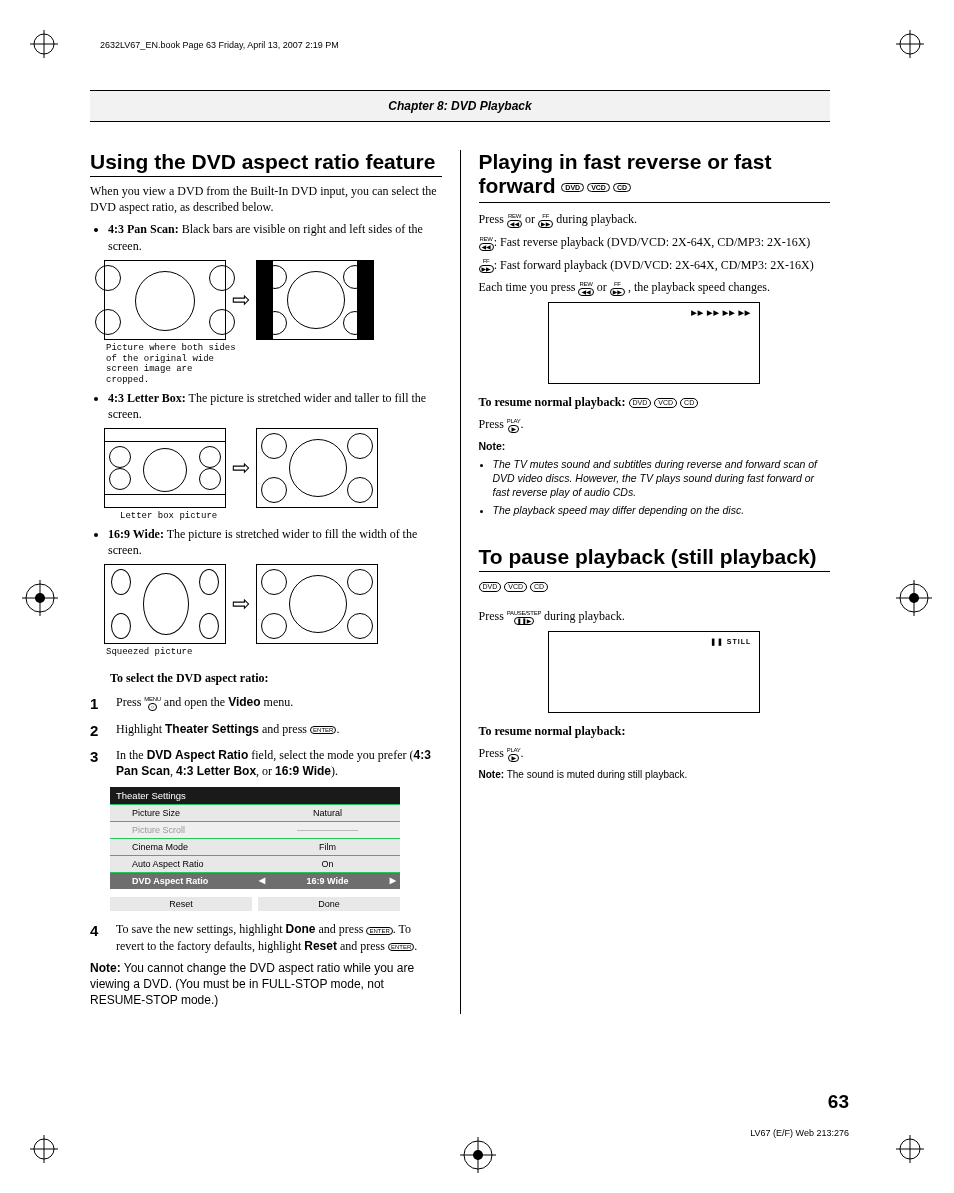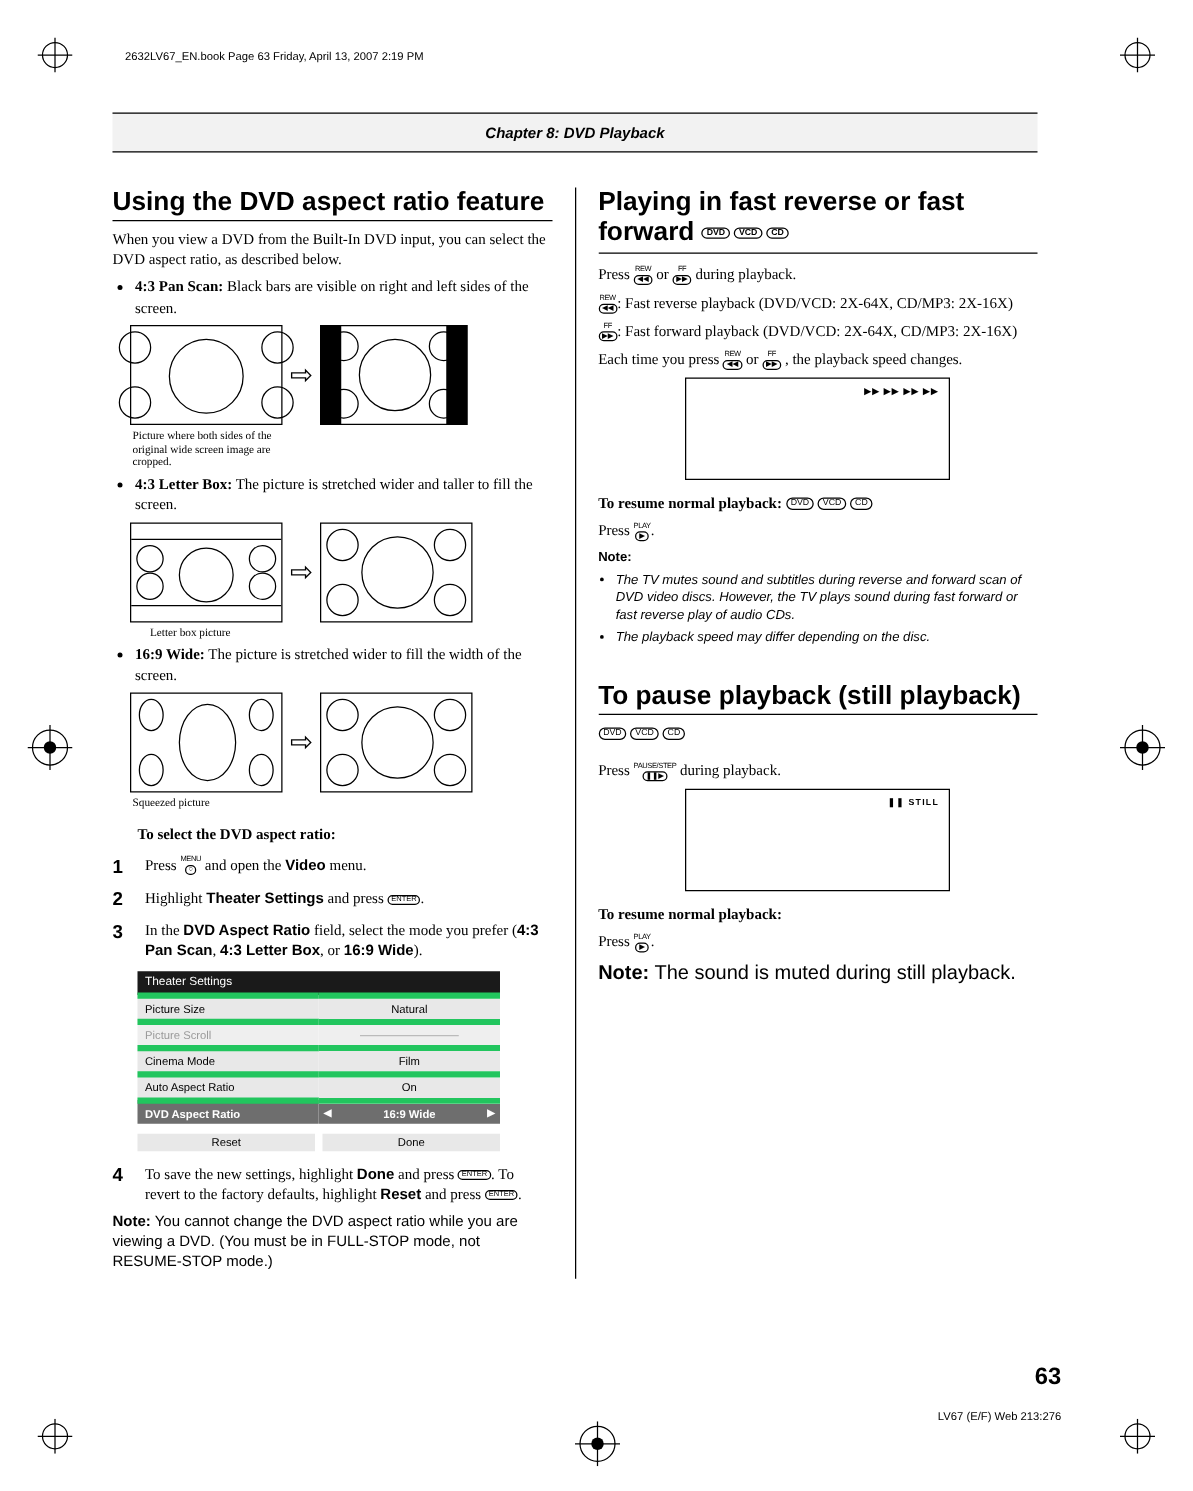--- a/index.html
+++ b/index.html
@@ -61,21 +61,21 @@
     padding-bottom: 2px;
   }
   h2.section.mt { margin-top: 28px; }
   p { margin: 6px 0; line-height: 1.35; }
   ul { margin: 4px 0 4px 14px; padding: 0; }
   li { margin: 3px 0; line-height: 1.35; }
   .bullets { list-style: disc; margin-left: 18px; }
   .bold { font-weight: bold; }
   .ital { }
   .sans { font-family: Arial, sans-serif; }
-  .caption { font-size: 9px; font-family: Liberation Serif, serif; margin: 3px 0 0 2px; line-height:1.2; max-width:130px;}
+  .caption { font-size: 9px; font-family: Liberation Mono, monospace; margin: 3px 0 0 2px; line-height:1.2; max-width:130px;}
   .figrow { display:flex; align-items:center; gap:6px; margin: 6px 0 2px 14px;}
   .figbox { border:1px solid #000; position:relative; background:#fff; }
   .figbox .c { position:absolute; border:1px solid #000; border-radius:50%; }
   .figbox.black { background:#000; }
   .figbox.black .inner { position:absolute; background:#fff; }
   .arrow { font-size: 22px; line-height:1; }
   .steps { list-style: none; padding: 0; margin: 8px 0 0 0; }
   .steps li { display:flex; gap:10px; margin: 6px 0; }
   .steps .n { font-family: Arial, sans-serif; font-weight: bold; font-size: 15px; min-width:16px; }
   .steps .t { flex:1; }
@@ -92,21 +92,21 @@
   .disc-badges { display:inline-flex; gap:3px; vertical-align: middle; }
   .disc-badges span { border:1px solid #000; border-radius:8px; font-size:7px; font-family:Arial,sans-serif; padding:0 3px; line-height:1.1;}
   .menu {
     width: 290px;
     margin: 8px 0 8px 20px;
     font-family: Arial, sans-serif;
     font-size: 9px;
     border-collapse: collapse;
   }
   .menu th { background:#1a1a1a; color:#fff; text-align:left; padding:3px 6px; font-weight:normal; font-size:9.5px;}
-  .menu td { background:#e8e8e8; padding:3px 6px; border-top:5px solid #22c55e; }
+  .menu td { background:#e8e8e8; padding:3px 22px; border-top:1px solid #22c55e; }
   .menu tr.sel td { background:#6e6e6e; color:#fff; font-weight:bold; }
   .menu tr.dim td { color:#9a9a9a; background:#efefef; }
   .menu .val { text-align:center; width:50%; position:relative;}
   .menu .arrL, .menu .arrR { position:absolute; top:3px; font-size:8px; }
   .menu .arrL { left:4px; } .menu .arrR { right:4px; }
   .menu-btns { display:flex; gap:6px; margin:4px 0 0 20px; }
   .menu-btns div { background:#e8e8e8; font-family:Arial,sans-serif; font-size:9px; padding:2px 0; text-align:center; flex:1; }
   .subhead { font-weight: bold; margin-top: 12px; margin-left: 20px; }
   .note-list { list-style: disc; margin: 4px 0 4px 14px; padding:0;}
   .note-list li { font-style: italic; font-family: Arial, sans-serif; font-size:10.5px; line-height:1.35;}
@@ -377,21 +377,21 @@
       </p>
 
       <div class="tvbox">
         <div class="osd">❚❚  STILL</div>
       </div>
 
       <p class="bold">To resume normal playback:</p>
       <p>
         <span>Press </span><span class="icon"><span class="lbl">PLAY</span><span class="btn">▶</span></span>.
       </p>
-      <p class="ital sans" style="font-size:16px">
+      <p class="ital sans" style="font-size:10px">
         <span class="bold">Note:</span><span> The sound is muted during still playback.</span>
       </p>
     </div>
   </div>
 
   <div class="page-num">63</div>
   <div class="foot">LV67 (E/F) Web 213:276</div>
 </div>
 
 </body></html>

